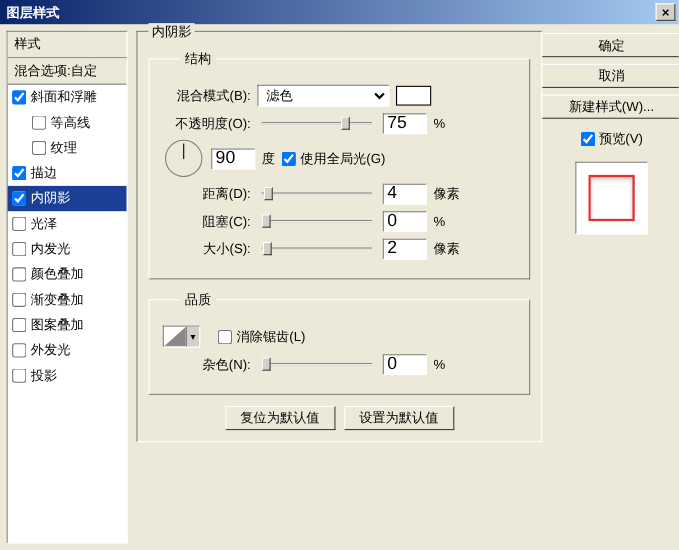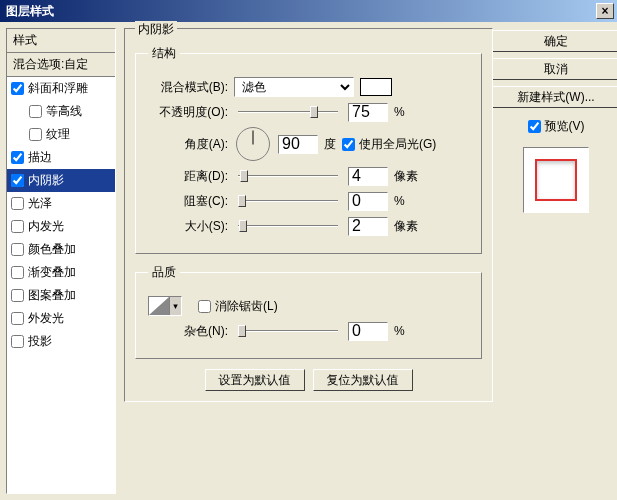--- a/index.html
+++ b/index.html
@@ -69,21 +69,21 @@
   }
   fieldset {
     border: 1px solid #808080;
     border-top-color: #fff;
     border-left-color: #fff;
     margin-bottom: 10px;
     padding: 10px 12px 12px 12px;
   }
   fieldset > legend {
     padding: 0 4px;
-    margin-left: 0;
+    margin-left: 16px;
   }
   .outer-field { border: 1px solid #808080; border-right-color: #fff; border-bottom-color: #fff; padding: 16px 10px 10px 10px; position: relative; }
   .outer-field > .outer-legend { position: absolute; top: -8px; left: 10px; background: #ece9d8; padding: 0 3px; }
   .row {
     display: flex;
     align-items: center;
     margin: 5px 0;
     gap: 6px;
   }
   .rlabel { width: 80px; text-align: right; }
@@ -276,21 +276,20 @@
           <span class="rlabel">不透明度(O):</span>
           <span class="slider">
               <span class="track"></span>
               <span class="thumb" style="left:72px;"></span>
             </span>
           <input class="num" value="75" style="">
           <span>%</span>
         </div>
 
         <div class="row">
-          <span class="rlabel">角度(A):</span>
           <span class="angle-dial">
               <span class="needle"></span>
             </span>
           <input class="num" value="90" style="">
           <span>度</span>
           <label class="cb">
             <input type="checkbox" checked="" style="">
             <span>使用全局光(G)</span>
           </label>
         </div>
@@ -347,22 +346,22 @@
           <span class="slider">
               <span class="track"></span>
               <span class="thumb" style="left:0;"></span>
             </span>
           <input class="num" value="0" style="">
           <span>%</span>
         </div>
       </fieldset>
 
       <div class="bottom-buttons">
+        <button class="btn">复位为默认值</button>
         <button class="btn">设置为默认值</button>
-        <button class="btn">复位为默认值</button>
       </div>
     </div>
   </div>
 
   <div class="right-panel">
     <button class="btn">确定</button>
     <button class="btn">取消</button>
     <button class="btn">新建样式(W)...</button>
     <label class="cb" style="margin-top:4px;">
       <input type="checkbox" checked="" style="">

